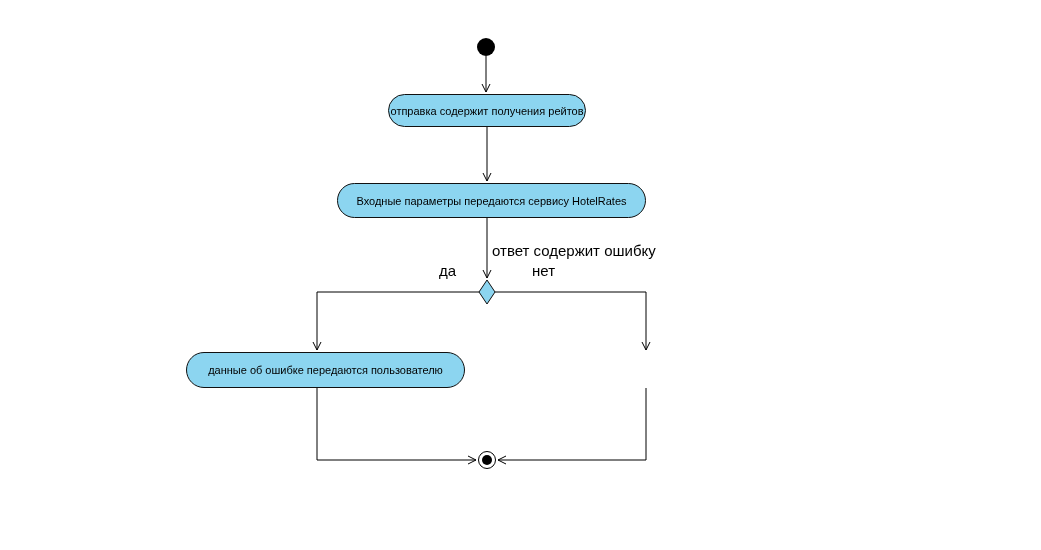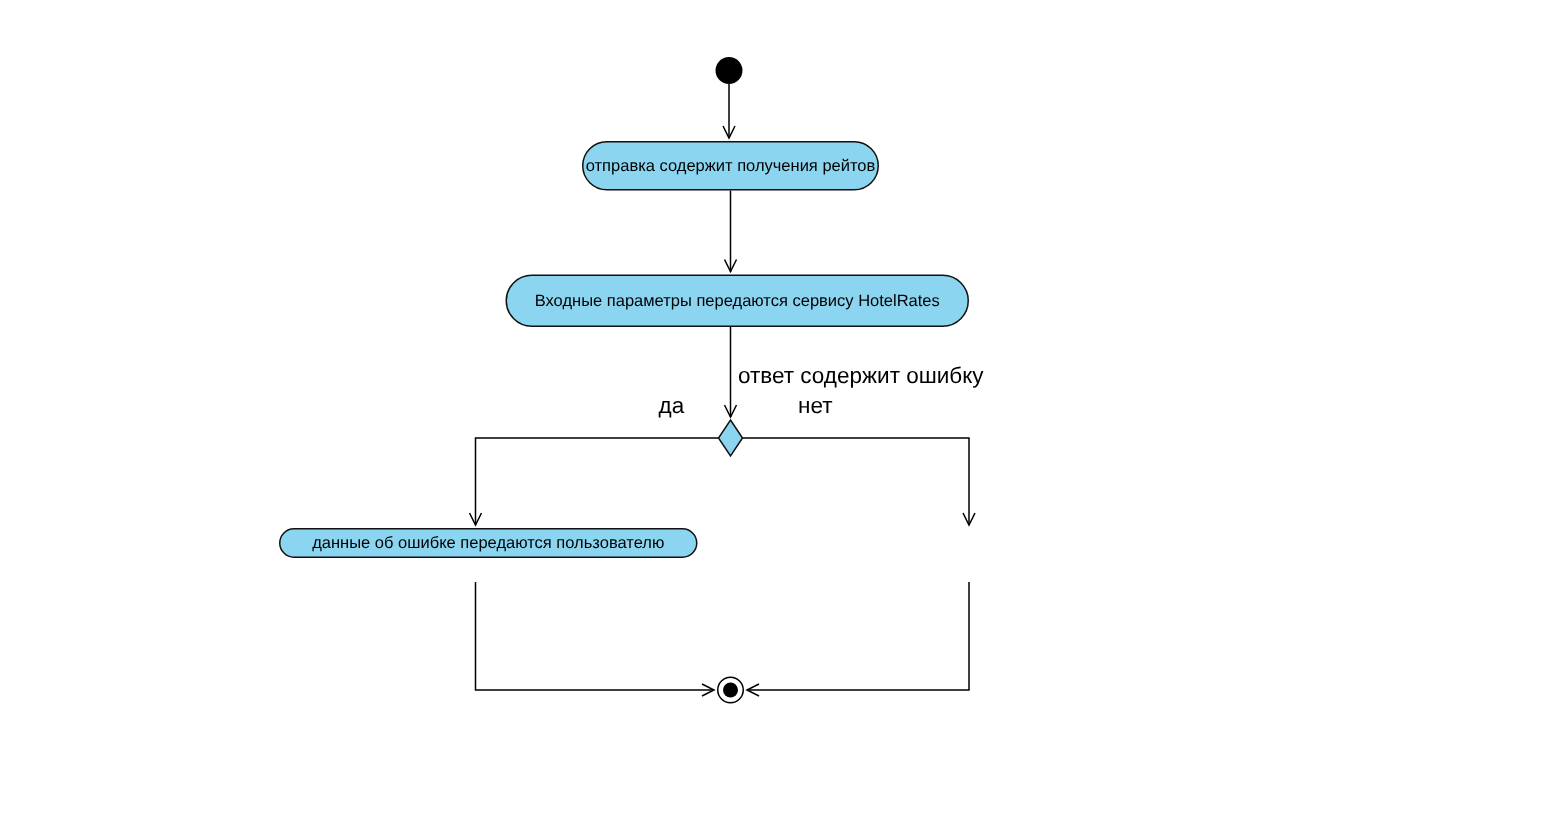--- a/index.html
+++ b/index.html
@@ -69,21 +69,21 @@
     color: #000000;
     white-space: nowrap;
   }
 
   #guard-label { left: 492px; top: 242px; }
   #yes-label   { left: 419px; top: 262px; margin-left: 20px; }
   #no-label    { left: 532px; top: 262px; }
 
   #action-send    { left: 388px; top: 94px;  width: 198px; height: 33px; }
   #action-params  { left: 337px; top: 183px; width: 309px; height: 35px; text-align: right; }
-  #action-error   { left: 186px; top: 352px; width: 279px; height: 20px; }
+  #action-error   { left: 186px; top: 352px; width: 279px; height: 36px; }
   #action-success { left: 527px; top: 352px; width: 239px; height: 36px; }
 </style>
 </head>
 <body>
 
 <div class="canvas">
 
   <svg class="connectors" width="1041" height="550" viewBox="0 0 1041 550" xmlns="http://www.w3.org/2000/svg">
     <defs>
       <marker id="arrowOpen" markerWidth="12" markerHeight="12" refX="9" refY="5" orient="auto" markerUnits="userSpaceOnUse">

